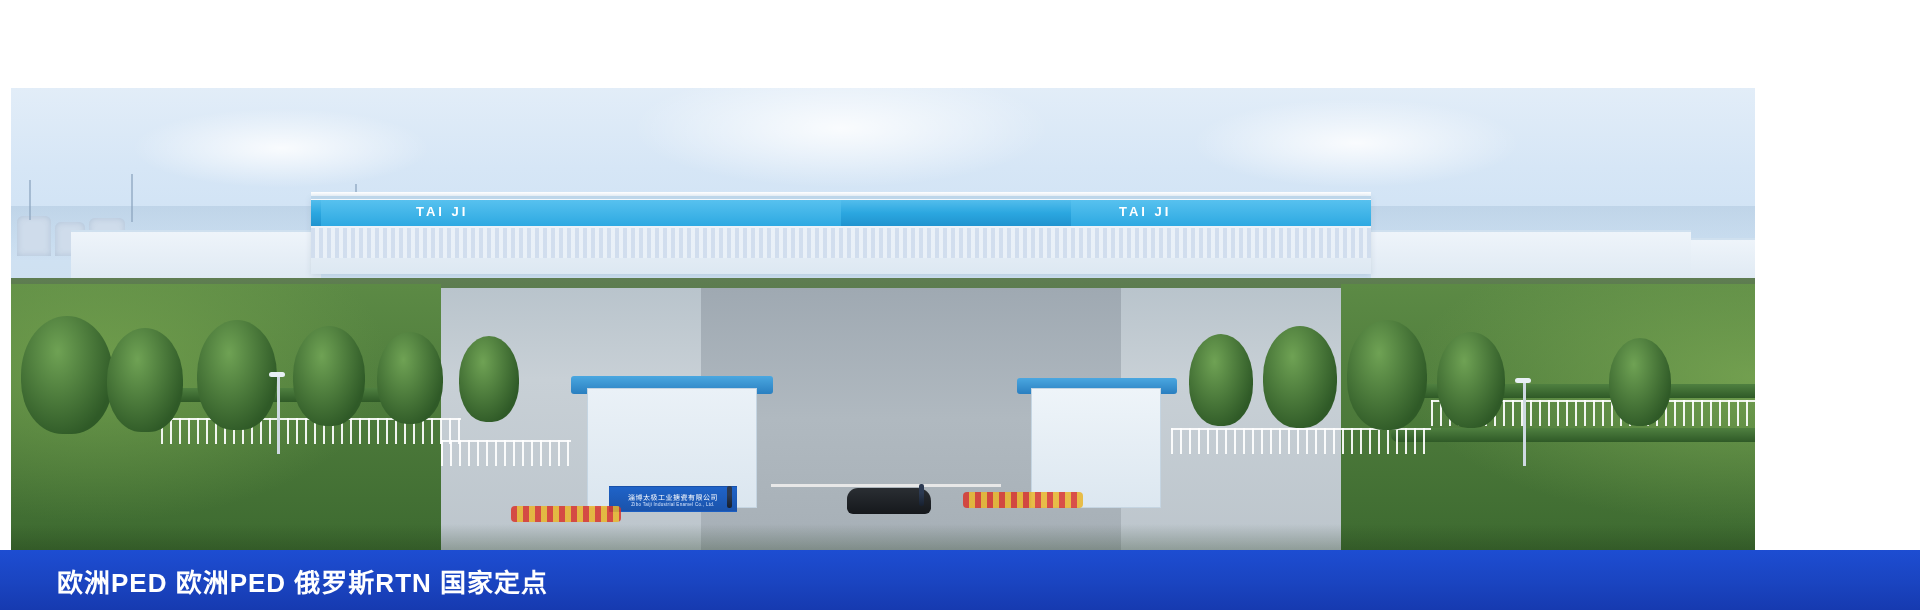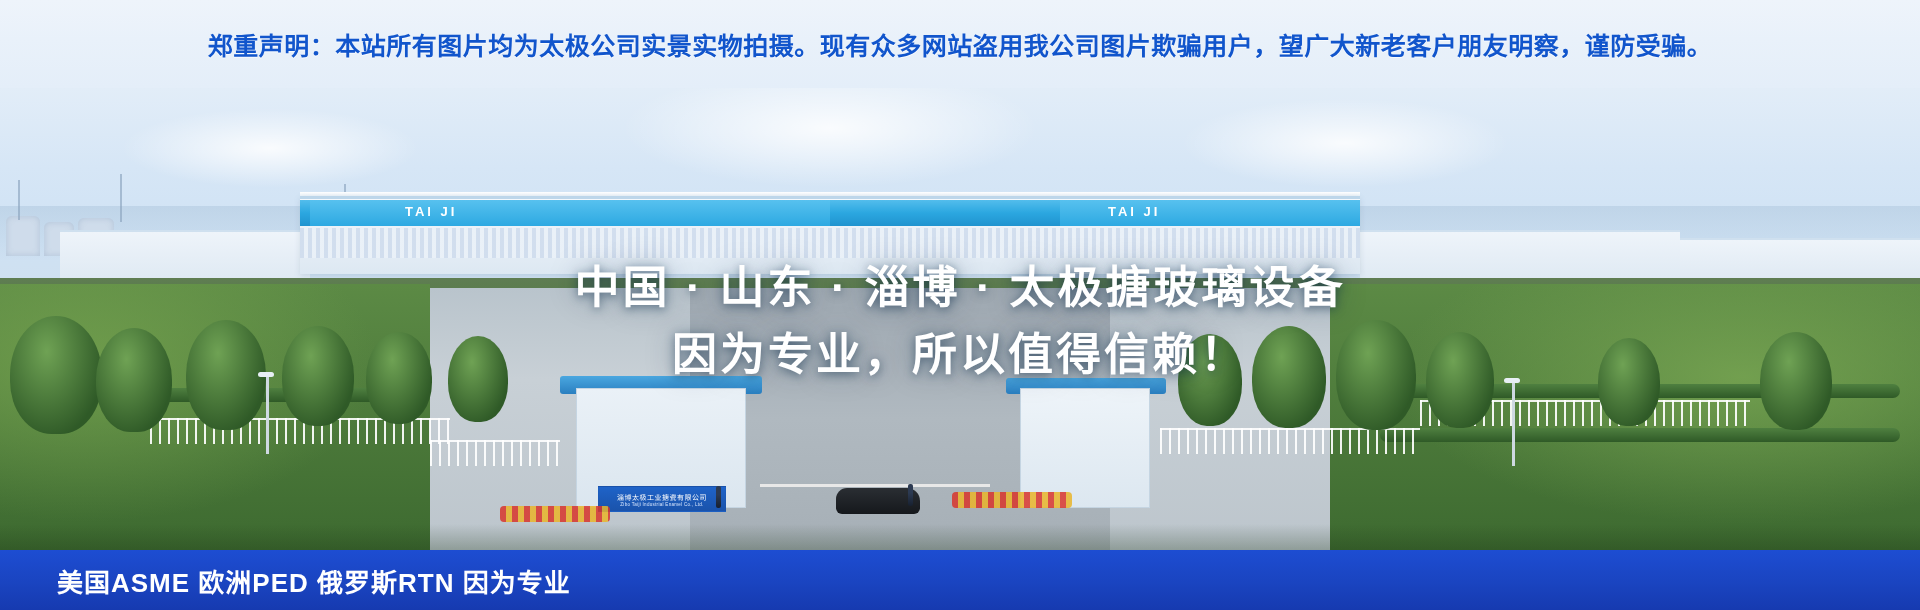--- a/index.html
+++ b/index.html
@@ -19,21 +19,21 @@
     z-index:30;
   }
   .declaration-text{
     font-size:25px; font-weight:bold; color:#1155cc;
     letter-spacing:0.5px; white-space:nowrap;
     text-shadow:0 1px 0 rgba(255,255,255,.7);
   }
 
   
   .photo{
-    position:absolute; left:0; top:88px; width:1920px; height:462px;
+    position:absolute; left:11px; top:88px; width:1744px; height:462px;
     overflow:hidden;
     background:linear-gradient(180deg,#dbe8f6 0%,#cfe1f4 30%,#c6dcf2 55%,#bcd7ef 100%);
   }
   
   .sky{
     position:absolute; left:0; top:0; width:1920px; height:200px;
     background:linear-gradient(180deg,#e2edf8 0%,#d6e6f6 40%,#cfe2f4 75%,#cfe0f0 100%);
   }
   .cloud{
     position:absolute; border-radius:50%;
@@ -265,23 +265,20 @@
   .bar-right{
     position:absolute; right:86px; color:#ffffff;
     font-size:23px; font-weight:bold; letter-spacing:1px; white-space:nowrap;
   }
 </style>
 </head>
 <body>
 
 <div id="page">
 
-  <div class="declaration-bar">
-    <div class="declaration-text">郑重声明：本站所有图片均为太极公司实景实物拍摄。现有众多网站盗用我公司图片欺骗用户，望广大新老客户朋友明察，谨防受骗。</div>
-  </div>
 
   <div class="photo">
 
     <div class="sky"></div>
     <div class="cloud c1"></div>
     <div class="cloud c2"></div>
     <div class="cloud c3"></div>
     <div class="horizon"></div>
 
     <div class="tank t1"></div>
@@ -363,22 +360,18 @@
     <div class="barrier"></div>
     <div class="car"></div>
     <div class="guard" style="left:716px;top:398px;"></div>
     <div class="guard" style="left:908px;top:396px;"></div>
     <div class="flowerbed"></div>
     <div class="flowerbed" style="left:500px;top:418px;width:110px;"></div>
 
     <div class="photo-fade"></div>
   </div>
 
-  <div class="hero">
-    <div class="hero-line1">中国 · 山东 · 淄博 · 太极搪玻璃设备</div>
-    <div class="hero-line2">因为专业，所以值得信赖！</div>
+
+  <div class="bottom-bar">
+    <div class="bar-left">欧洲PED  欧洲PED 俄罗斯RTN 国家定点</div>
   </div>
 
-  <div class="bottom-bar">
-    <div class="bar-left">美国ASME  欧洲PED 俄罗斯RTN 因为专业</div>
-  </div>
-
 </div>
 
 </body></html>

